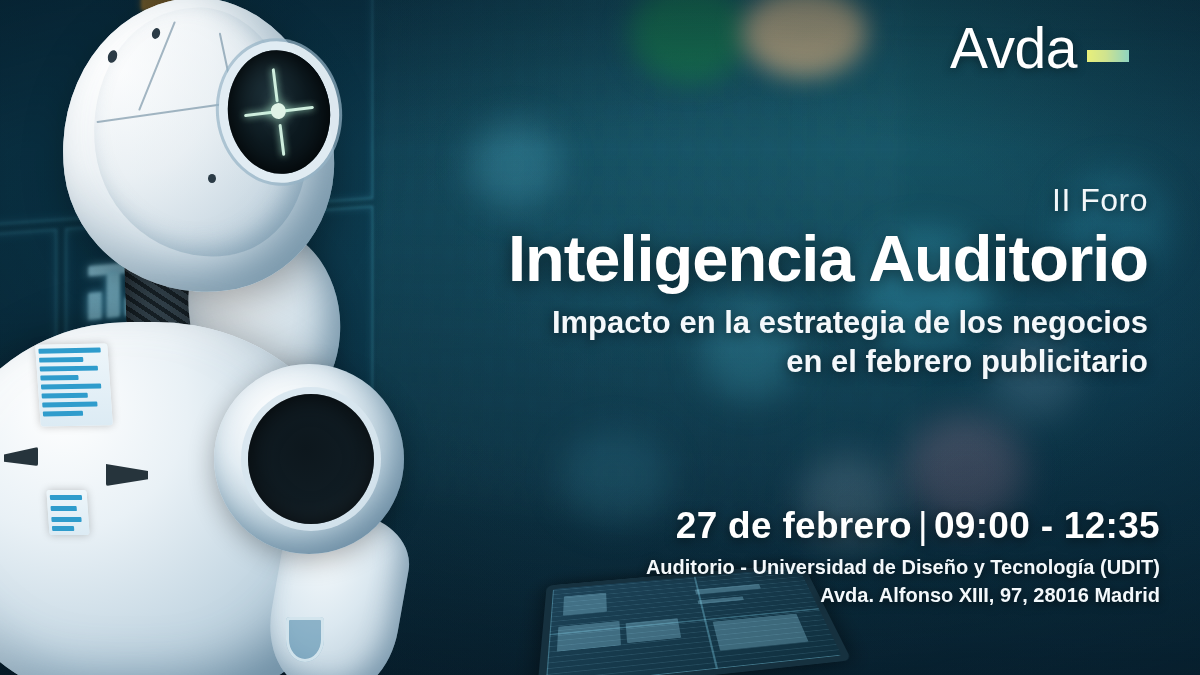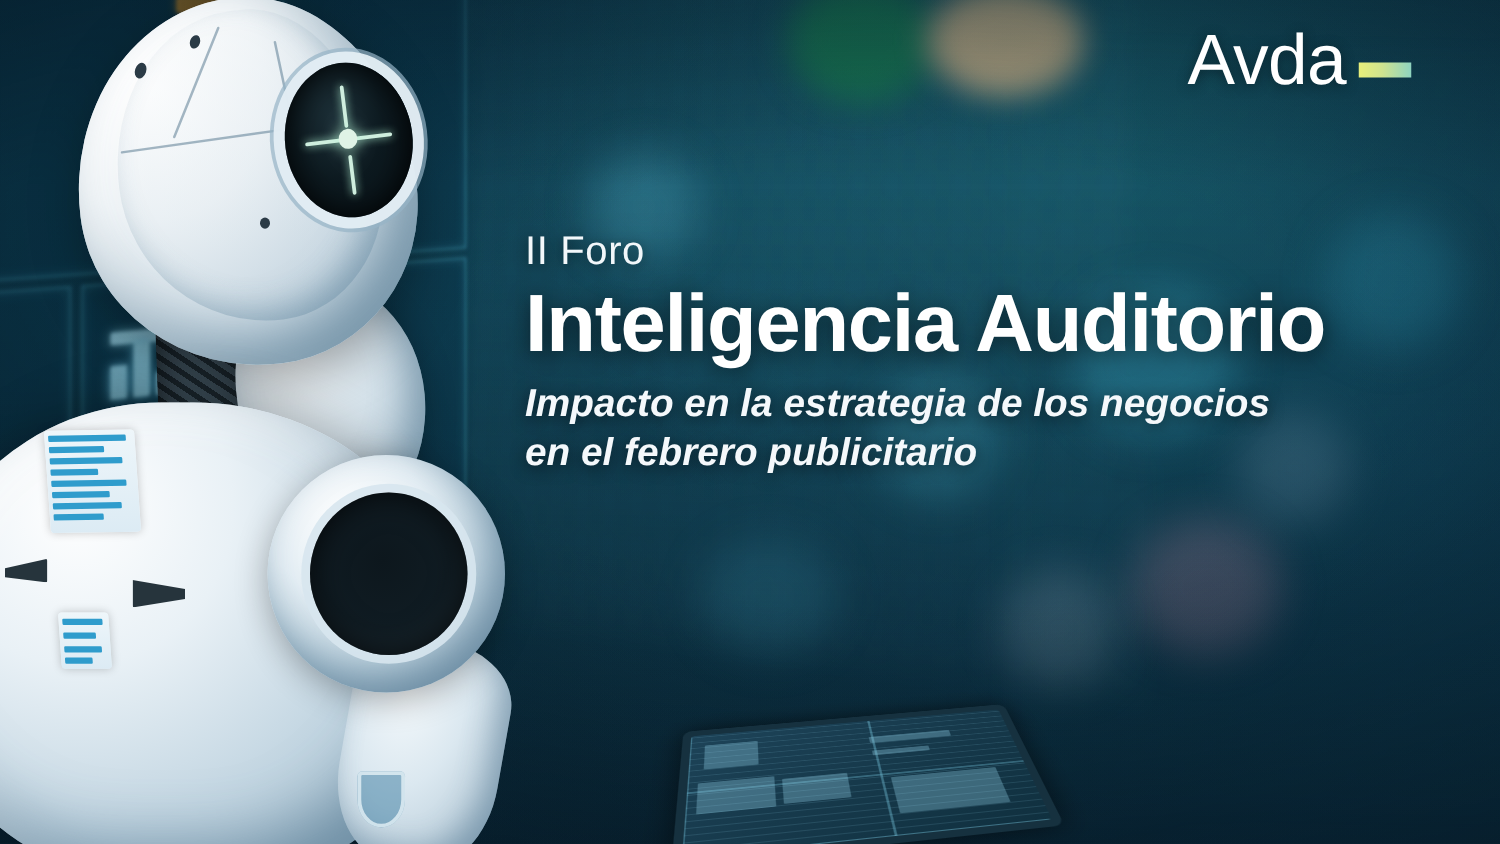--- a/index.html
+++ b/index.html
@@ -250,36 +250,35 @@
     display:block; color:#ffffff; font-size:57px; line-height:.92;
     font-weight:400; letter-spacing:-.5px;
     text-shadow:0 2px 10px rgba(0,0,0,.45);
   }
   .logo .row2 { display:flex; align-items:flex-end; gap:10px; }
   .logo .accent {
     display:inline-block; width:42px; height:12px; margin-bottom:12px;
     background:linear-gradient(90deg,#e8ef7a 0%, #cfe38f 45%, #8fd4c0 100%);
   }
 
-  .headline { position:absolute; right:40px; top:182px; width:740px; text-align:left; }
+  .headline { position:absolute; right:52px; top:182px; width:740px; text-align:right; }
   .eyebrow {
     color:#f2f7fa; font-size:32px; font-weight:300; letter-spacing:.5px;
     text-shadow:0 2px 10px rgba(0,0,0,.5);
   }
   .title {
     display:block; margin-top:6px;
     color:#ffffff; font-size:65px; font-weight:700; letter-spacing:-1px;
     line-height:1.04;
     text-shadow:0 3px 16px rgba(0,0,0,.55);
   }
   .sub {
     display:block; margin-top:10px;
     color:#f4f8fb; font-size:31px; font-weight:700; line-height:1.28;
     text-shadow:0 2px 12px rgba(0,0,0,.6);
-    font-style:italic;
   }
 
   .info { position:absolute; right:40px; top:505px; width:740px; text-align:right; }
   .when {
     color:#ffffff; font-size:37px; font-weight:700; letter-spacing:.3px;
     text-shadow:0 2px 12px rgba(0,0,0,.6);
   }
   .when .sep { font-weight:400; padding:0 6px; }
   .where {
     display:block; margin-top:6px;
@@ -404,14 +403,21 @@
     </span>
   </div>
 
   <div class="headline">
     <span class="eyebrow">II Foro</span>
     <span class="title">Inteligencia Auditorio</span>
     <span class="sub">Impacto en la estrategia de los negocios</span>
     <span class="sub" style="margin-top:0">en el febrero publicitario</span>
   </div>
 
+  <div class="info">
+    <div class="when">
+      <span>27 de febrero</span><span class="sep">|</span><span>09:00 - 12:35</span>
+    </div>
+    <span class="where">Auditorio - Universidad de Diseño y Tecnología (UDIT)</span>
+    <span class="where" style="margin-top:0">Avda. Alfonso XIII, 97, 28016 Madrid</span>
+  </div>
 
 </div>
 
 </body></html>

